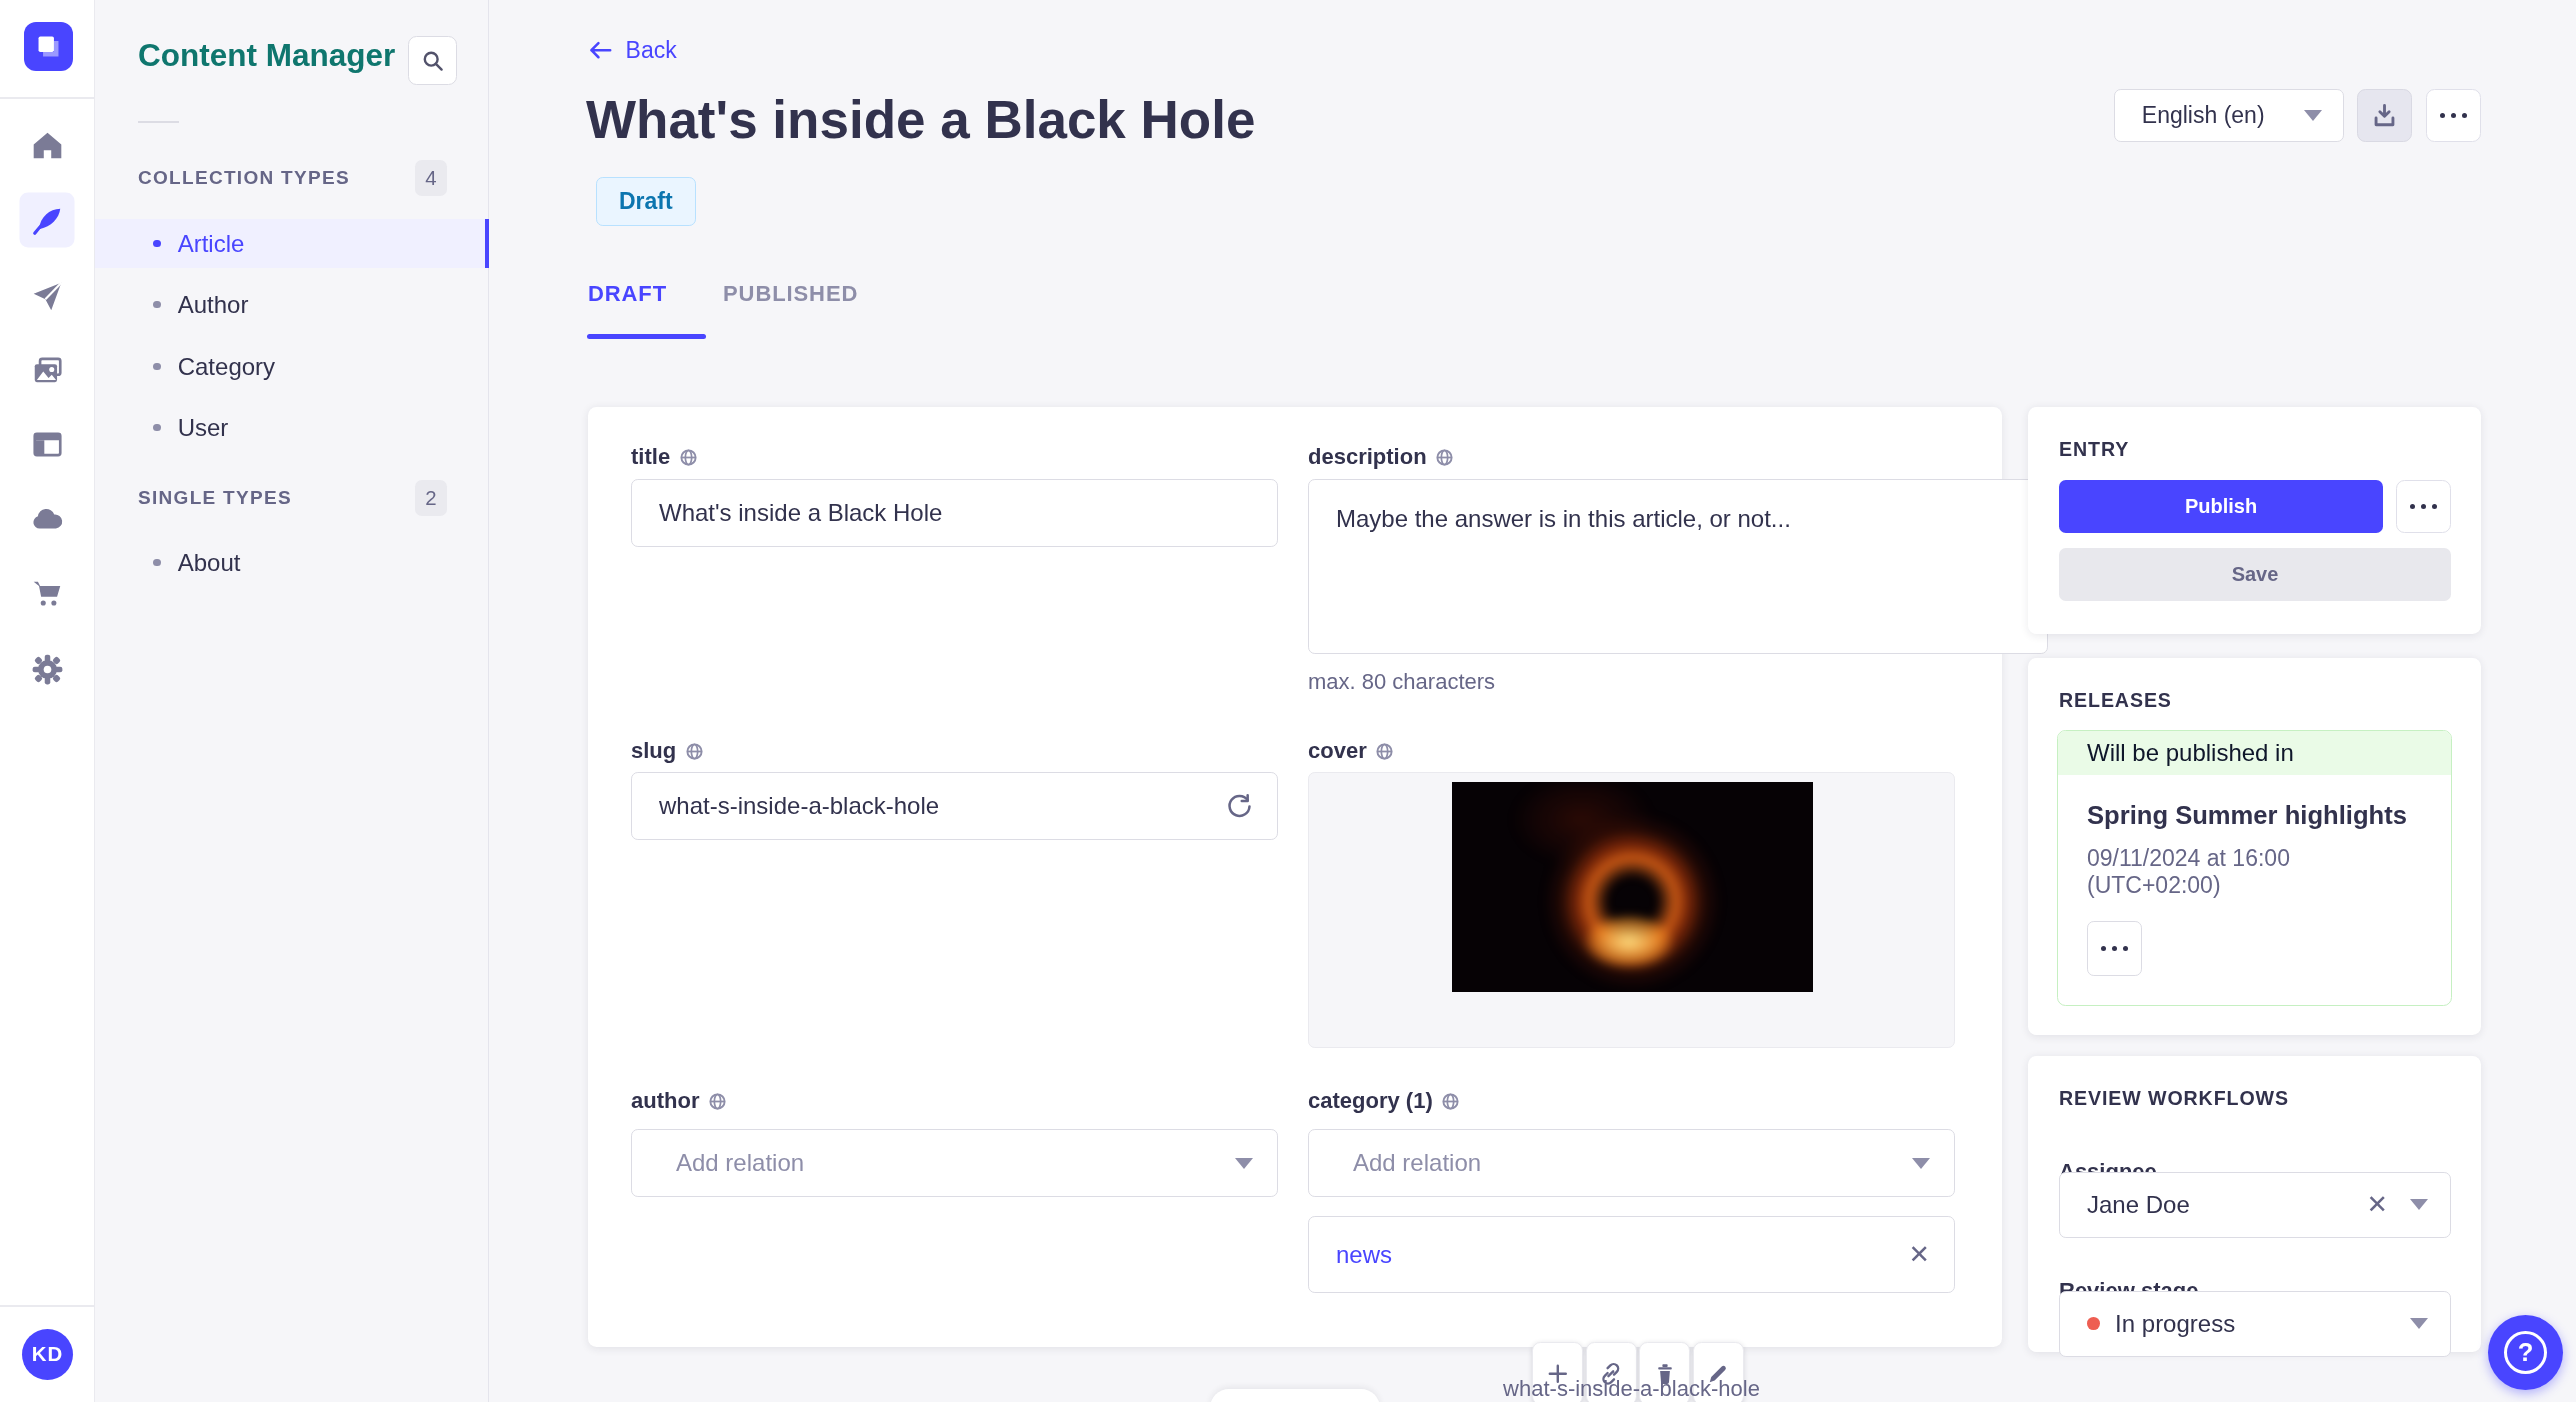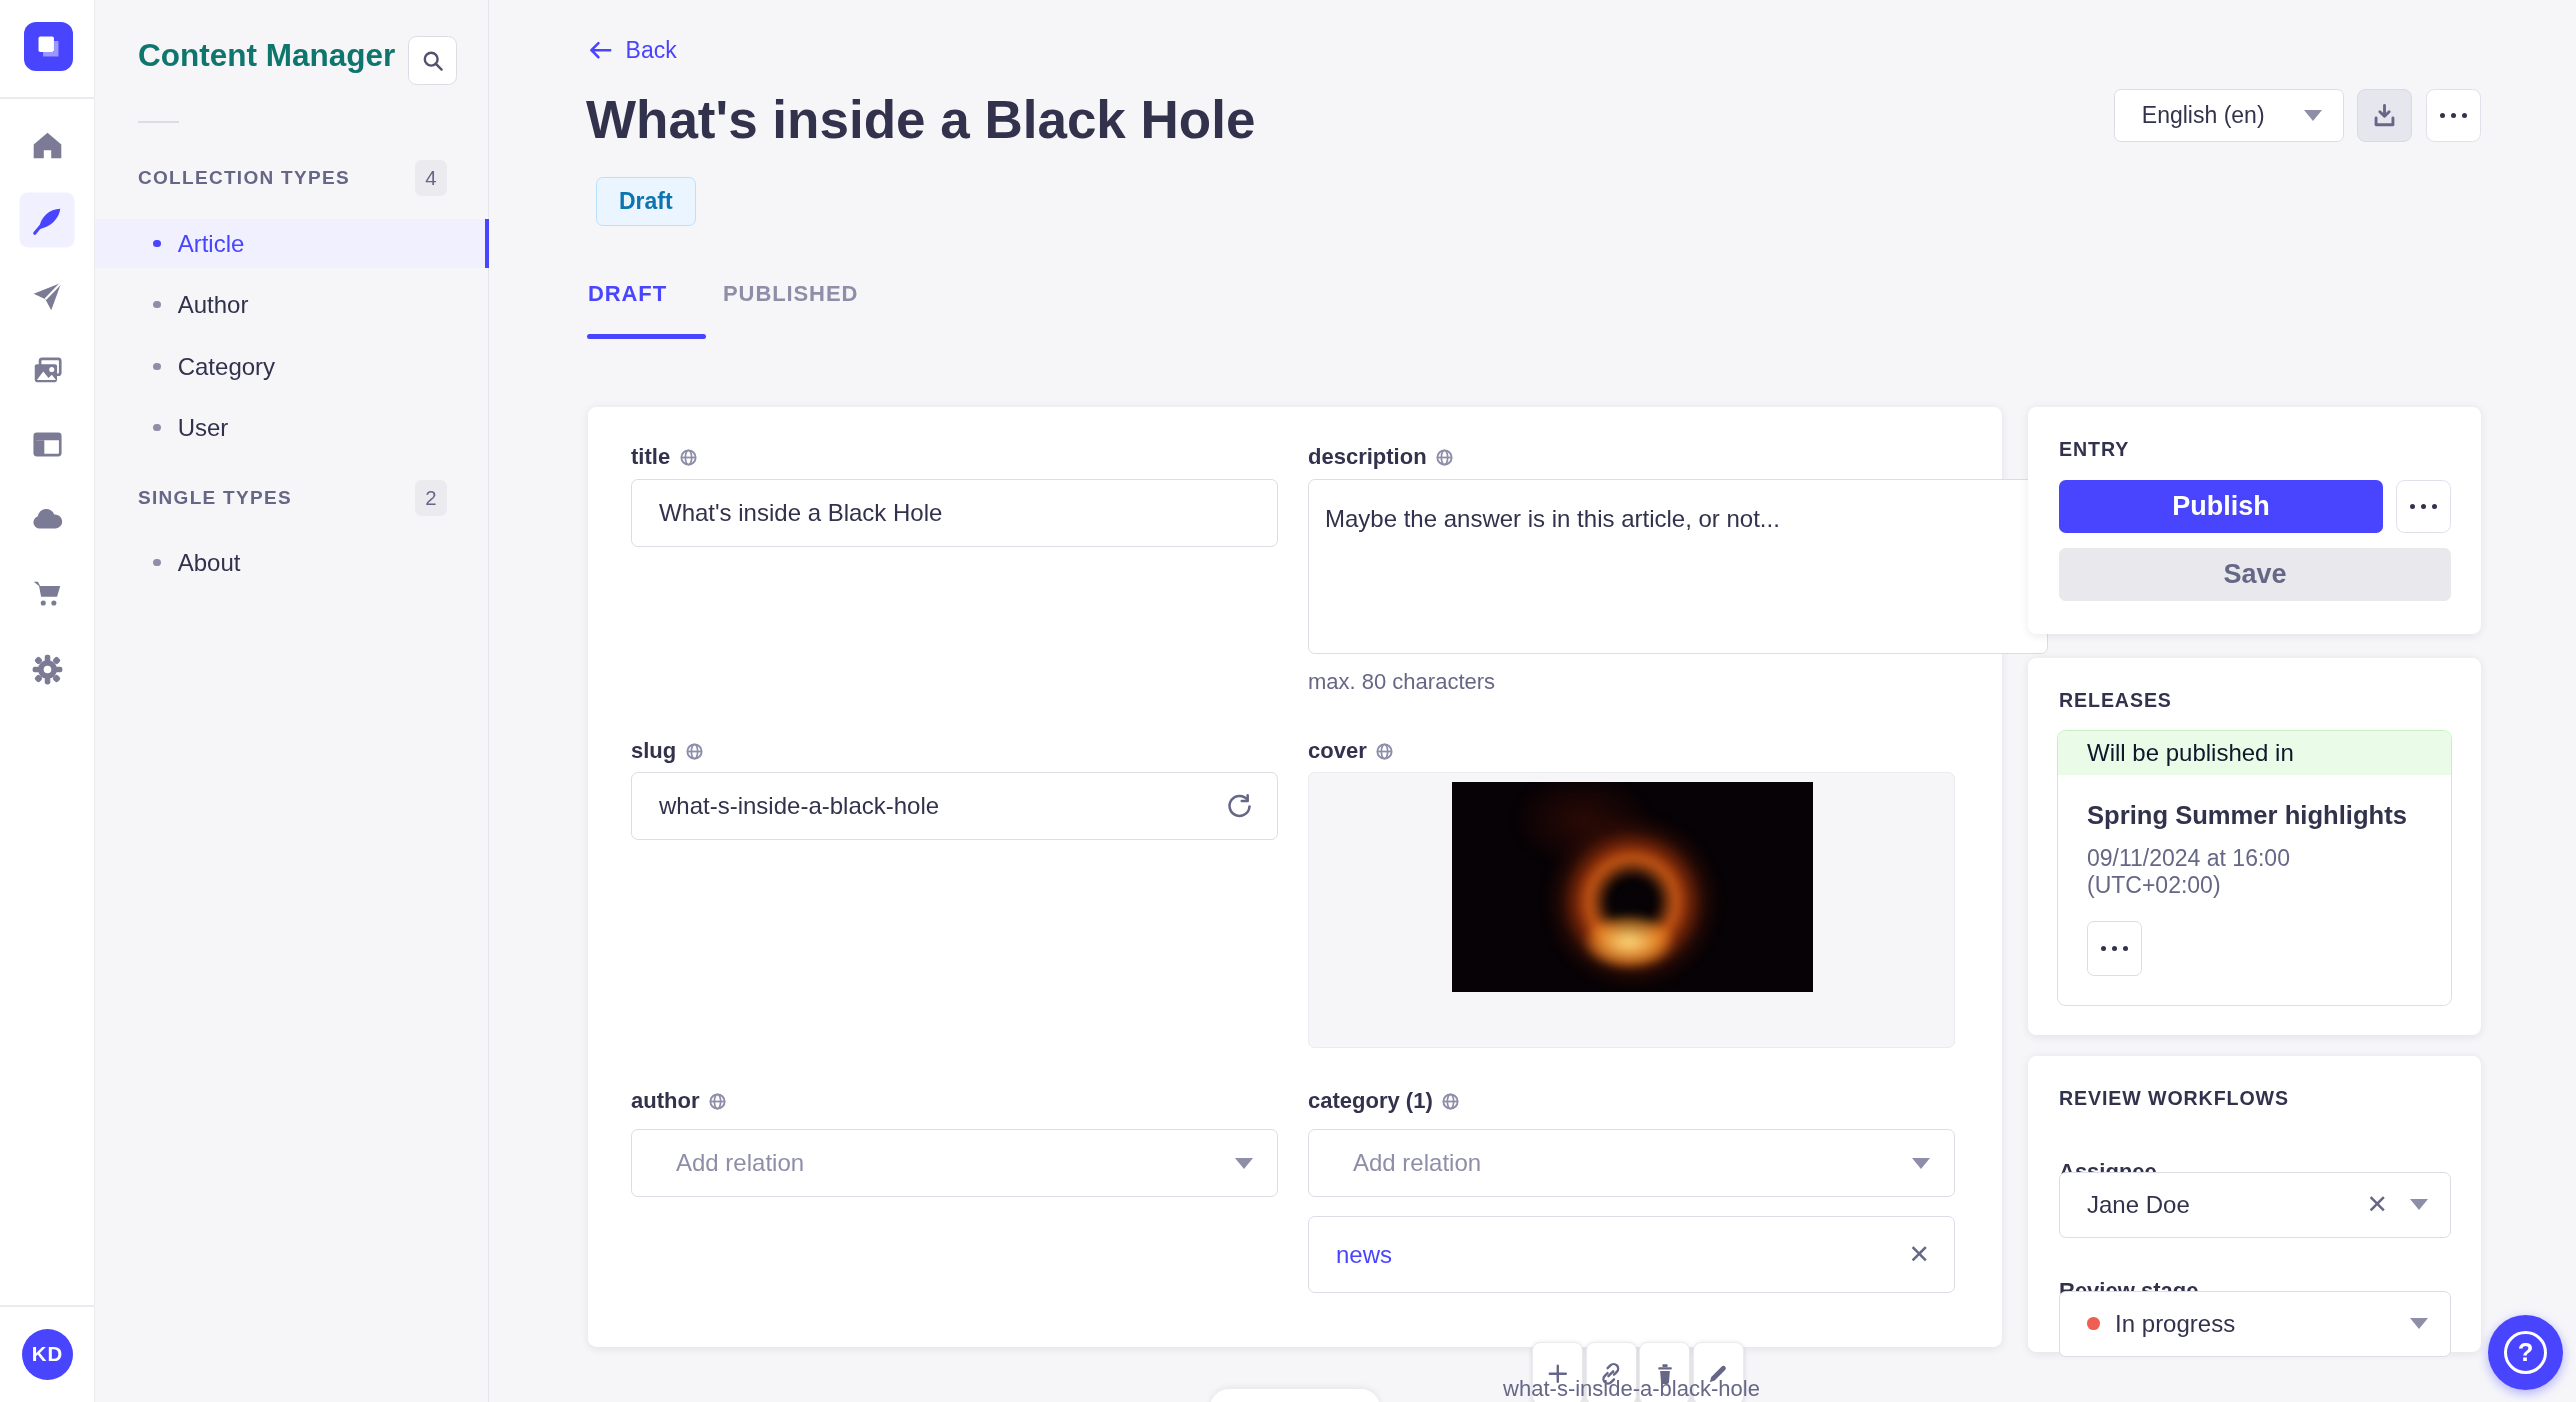--- a/index.html
+++ b/index.html
@@ -48,21 +48,21 @@
   .tabs { position:absolute; left:98px; top:281px; display:flex; gap:56px; }
   .tab { font-size:22px; font-weight:bold; letter-spacing:0.9px; cursor:pointer; }
   .tab.active { color:#4945ff; }
   .tab.inactive { color:#8e8ea9; }
   .tab-underline { position:absolute; left:97px; top:334px; width:119px; height:5.1px; background:#4945ff; border-radius:2.6px; }
 
   
   .form-card { position:absolute; left:98px; top:407px; width:1414px; height:940px; background:#fff; border-radius:8.5px; box-shadow:0 1.7px 8.5px rgba(33,33,52,.09); }
   .field-label { position:absolute; font-size:22px; font-weight:bold; color:#32324d; display:flex; align-items:center; gap:8.5px; }
   .text-input { position:absolute; height:68px; background:#fff; border:1.7px solid #dcdce4; border-radius:6.8px; font-size:24px; color:#32324d; padding:0 60px 0 27px; width:647px; font-family:"Liberation Sans",sans-serif; }
-  .textarea { position:absolute; width:740px; height:175px; background:#fff; border:1.7px solid #dcdce4; border-radius:6.8px; font-size:24px; color:#32324d; padding:22px 16px; resize:none; font-family:"Liberation Sans",sans-serif; line-height:1.4; }
+  .textarea { position:absolute; width:740px; height:175px; background:#fff; border:1.7px solid #dcdce4; border-radius:6.8px; font-size:24px; color:#32324d; padding:22px 27px; resize:none; font-family:"Liberation Sans",sans-serif; line-height:1.4; }
   .hint { position:absolute; font-size:22px; color:#666687; }
   .combobox { position:absolute; width:647px; height:68px; background:#fff; border:1.7px solid #dcdce4; border-radius:6.8px; display:flex; align-items:center; padding:0 24px 0 44px; font-size:24px; cursor:pointer; }
   .combobox .ph { color:#8e8ea9; flex:1; }
   .refresh-wrap { position:absolute; cursor:pointer; }
 
   .cover-box { position:absolute; left:720px; top:365px; width:647px; height:276px; background:#f6f6f9; border:1.7px solid #eaeaef; border-radius:6.8px; }
   .bh-image { position:absolute; left:143px; top:8.5px; width:361px; height:210px; background:#060205; overflow:hidden; cursor:pointer; }
   .bh-ring { position:absolute; inset:0;
     background:
       radial-gradient(ellipse 60px 36px at 49% 76%, rgba(255,224,130,.95), rgba(255,150,40,.6) 55%, rgba(120,40,8,0) 78%),
@@ -72,21 +72,21 @@
   .img-actions { position:absolute; left:223px; top:569px; display:flex; gap:2.6px; }
   .img-actions .act { width:51px; height:63px; background:#fff; border:1.7px solid #eaeaef; border-radius:8.5px; display:flex; align-items:center; justify-content:center; cursor:pointer; box-shadow:0 1.7px 5.1px rgba(33,33,52,.15); }
   .cover-caption { position:absolute; left:0; top:603px; width:100%; text-align:center; font-size:22px; color:#666687; }
 
   .relation-card { position:absolute; left:720px; top:809px; width:647px; height:77px; background:#fff; border:1.7px solid #dcdce4; border-radius:6.8px; display:flex; align-items:center; padding:0 24px 0 27px; }
   .relation-card .rel-link { color:#4945ff; font-size:24px; flex:1; cursor:pointer; }
 
   
   .side-card { position:absolute; left:1538px; width:453px; background:#fff; border-radius:8.5px; box-shadow:0 1.7px 8.5px rgba(33,33,52,.09); }
   .side-head { font-size:19.6px; font-weight:bold; letter-spacing:0.9px; color:#32324d; }
-  .btn { border:none; border-radius:6.8px; font-size:27px; font-weight:bold; font-family:"Liberation Sans",sans-serif; cursor:pointer; display:flex; align-items:center; justify-content:center; }
+  .btn { border:none; border-radius:6.8px; font-size:20px; font-weight:bold; font-family:"Liberation Sans",sans-serif; cursor:pointer; display:flex; align-items:center; justify-content:center; }
   .btn.primary { background:#4945ff; color:#fff; }
   .btn.grey { background:#e8e8ed; color:#666687; }
 
   .release-card { position:absolute; left:29px; top:72px; width:395px; border:1.7px solid #c6f0c2; border-radius:8.5px; overflow:hidden; background:#fff; }
   .release-head { background:#eafbe7; color:#0f172a; font-size:24px; padding:8px 29px; }
   .release-body { padding:25.6px 29px 29px; }
   .release-name { font-size:25.6px; font-weight:bold; color:#32324d; }
   .release-date { font-size:23px; color:#666687; margin-top:15.3px; }
   .release-more { margin-top:22px; width:55px; height:55px; background:#fff; border:1.7px solid #dcdce4; border-radius:6.8px; display:flex; align-items:center; justify-content:center; cursor:pointer; }
 

